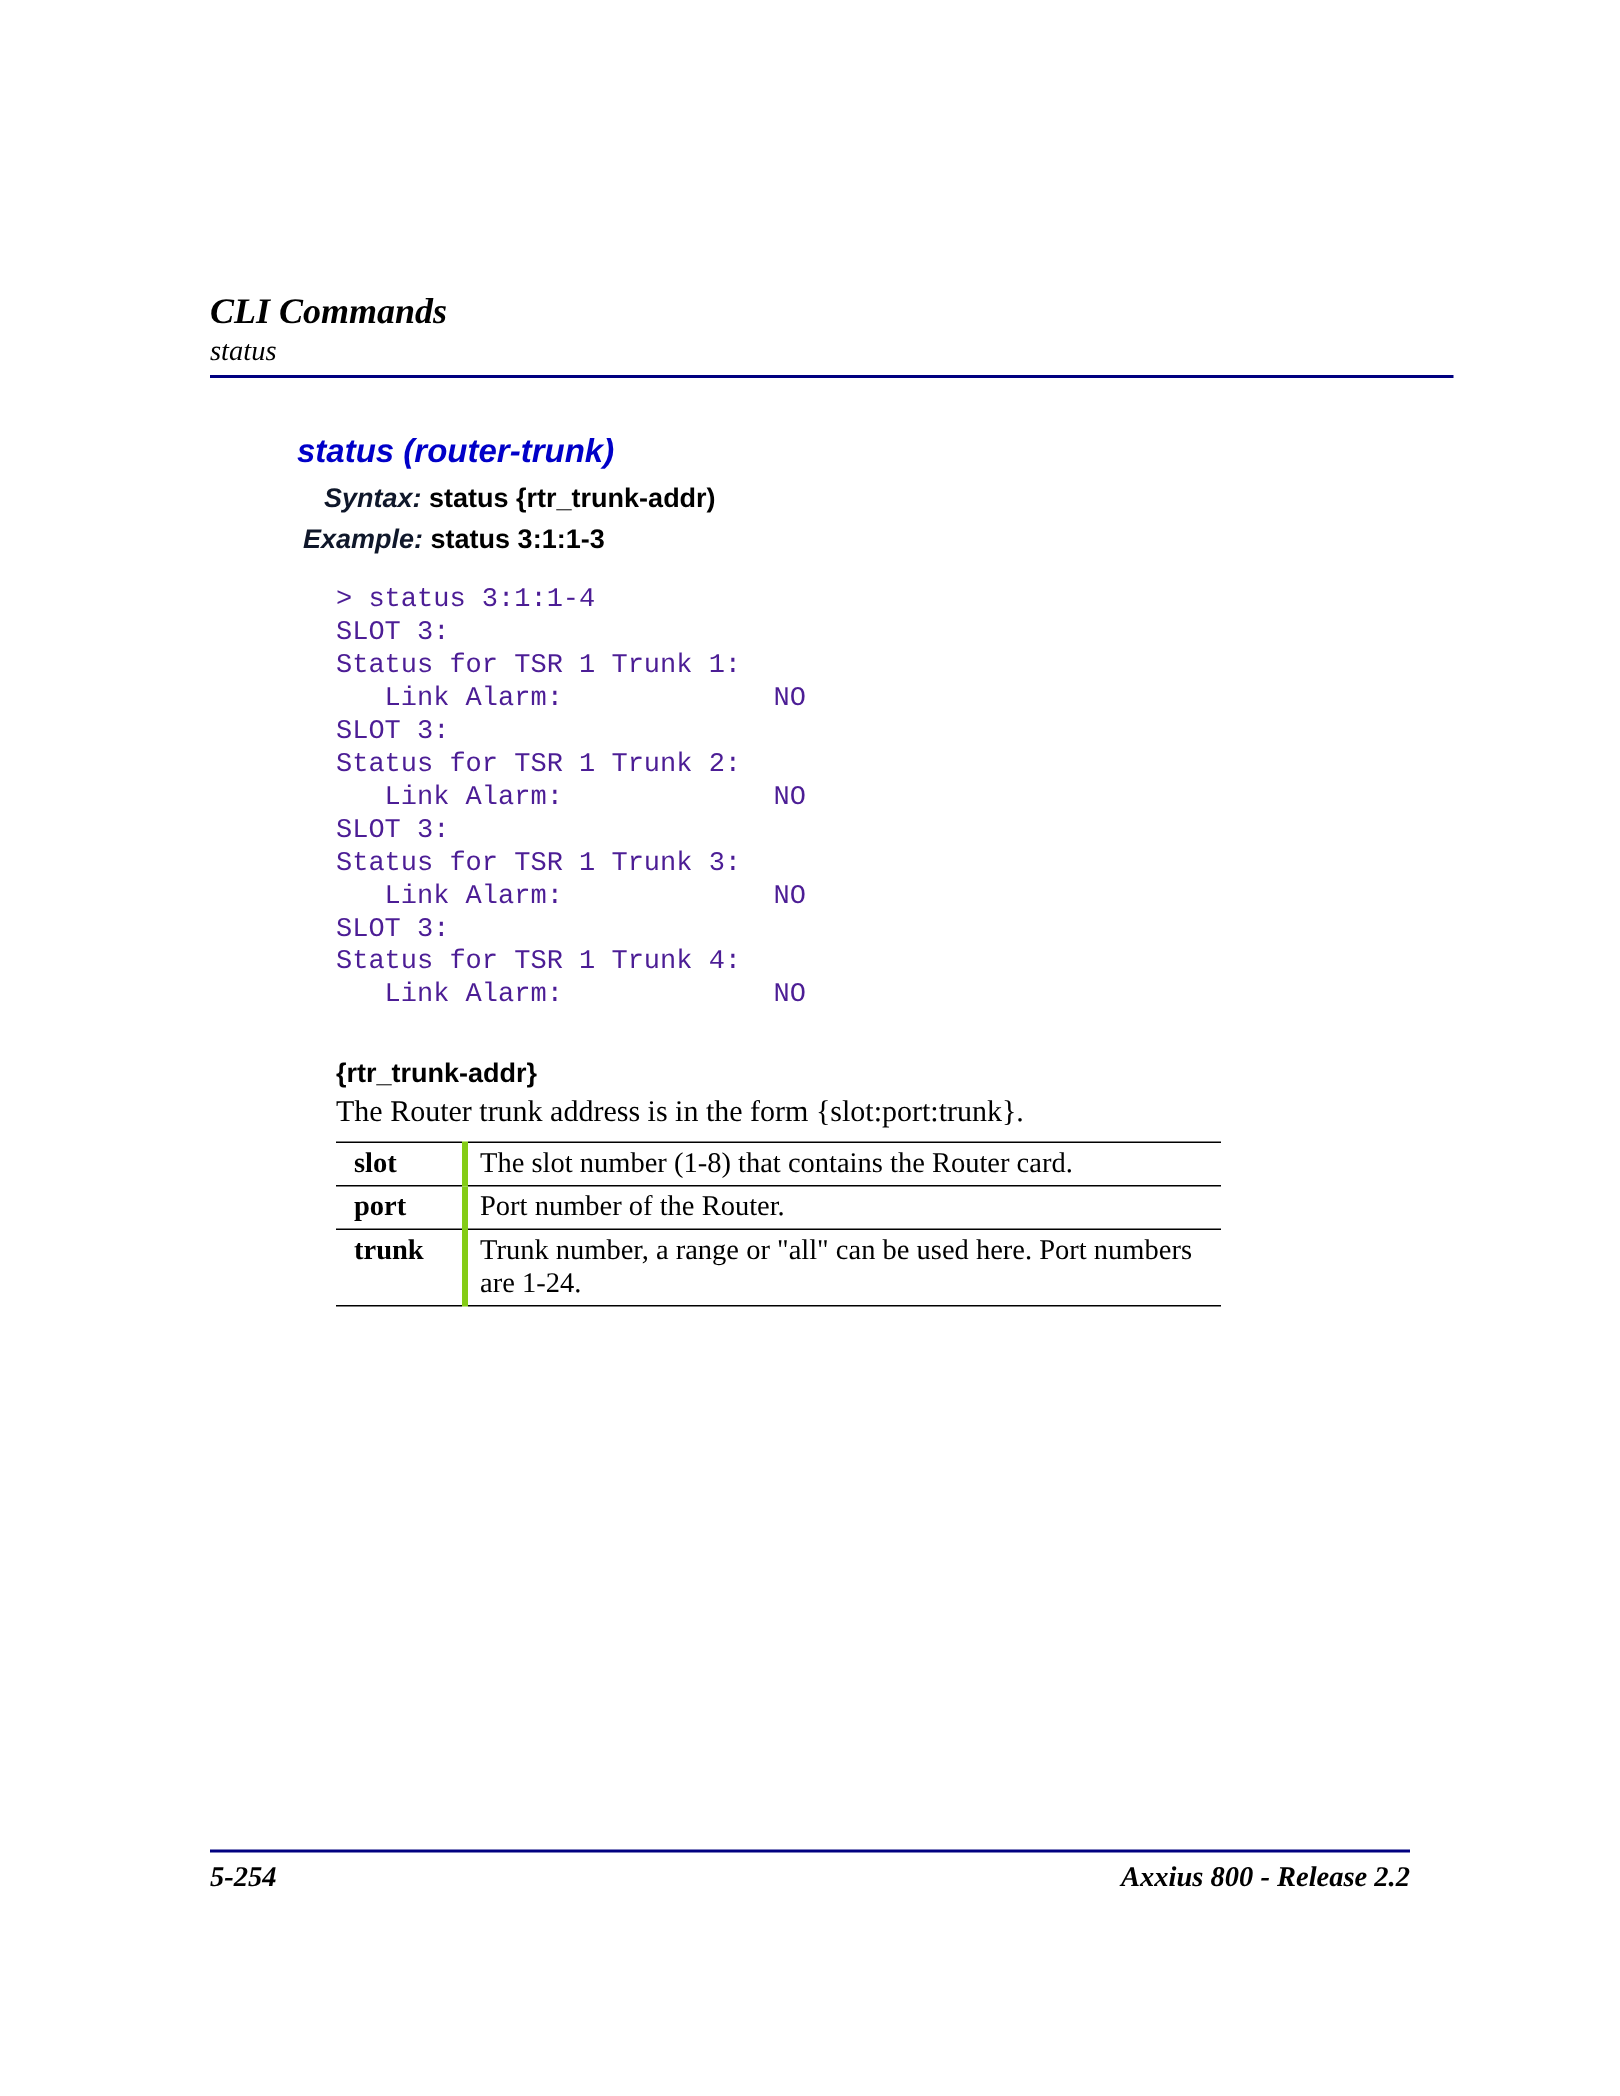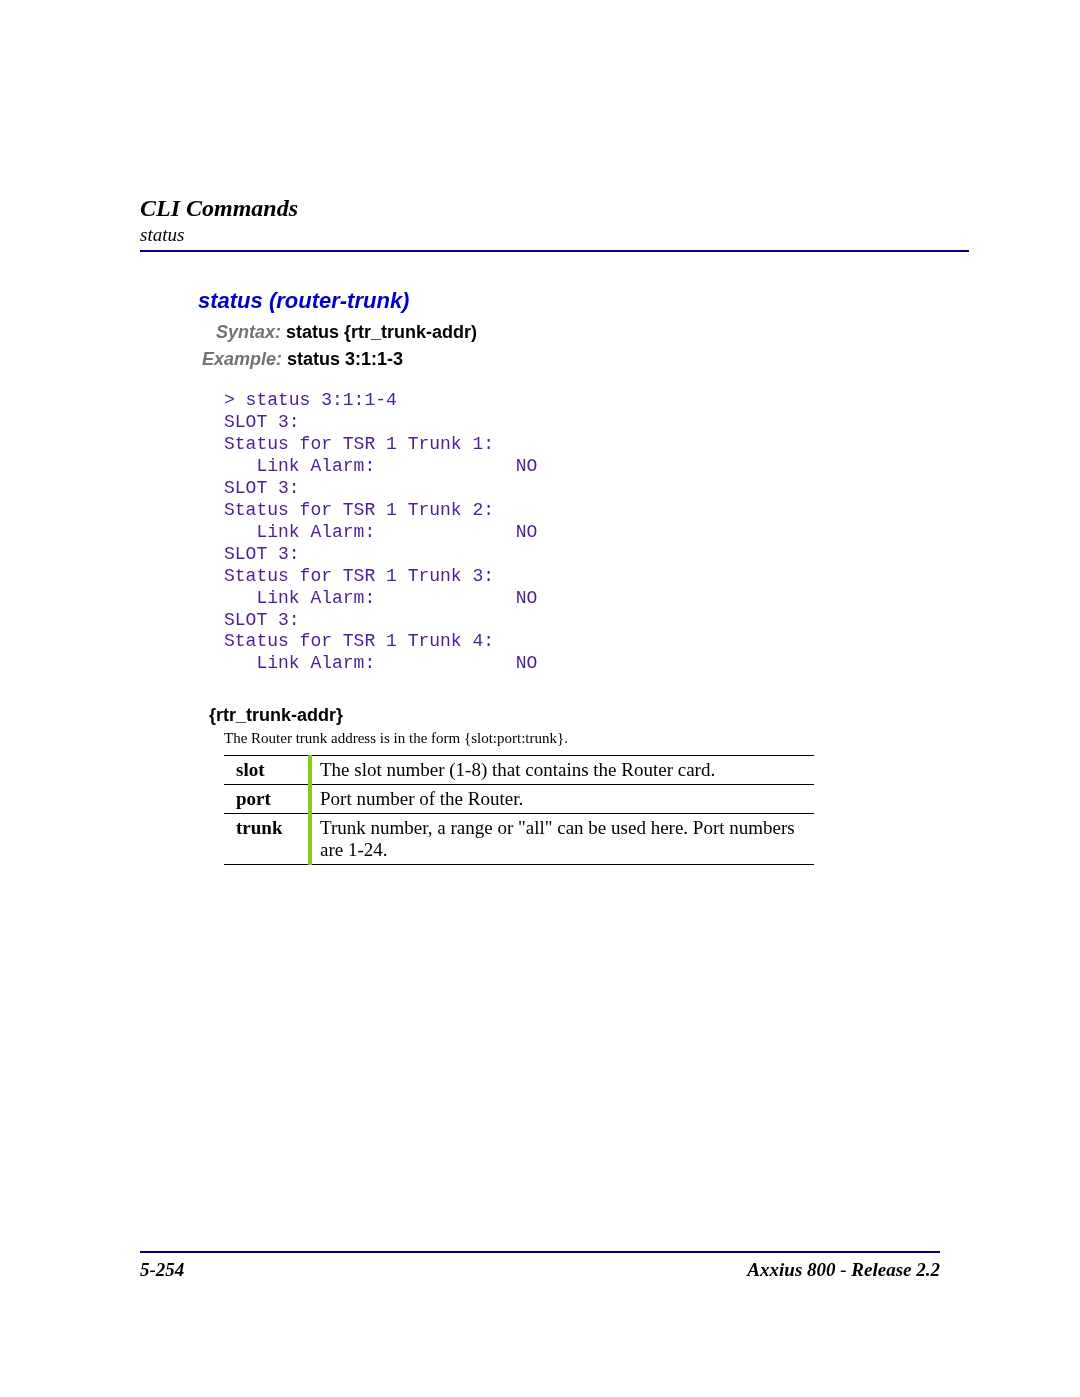--- a/index.html
+++ b/index.html
@@ -58,45 +58,45 @@
   }
   .syntax-row {
     padding-left: 18px;
   }
   .example-row {
     padding-left: 4px;
   }
   .label-kw {
     font-style: italic;
     font-weight: bold;
-    color: #737373;
+    color: #0f172a;
   }
   .mono-bold {
     font-family: Liberation Sans, sans-serif;
     font-weight: bold;
     color: #000000;
     font-style: normal;
   }
   .console-output {
     font-family: "Courier New", Courier, monospace;
     font-size: 18px;
     white-space: pre;
     line-height: 1.22;
     margin: 20px 0 30px 26px;
     color: #4c1d95;
   }
   .param-heading {
     font-family: Arial, Helvetica, sans-serif;
     font-weight: bold;
     font-size: 18px;
     margin-bottom: 4px;
-    margin-left: 11px;
+    margin-left: 26px;
   }
   .param-desc {
-    font-size: 15px;
+    font-size: 20px;
     margin-bottom: 8px;
     margin-left: 26px;
   }
   .param-table {
     border-collapse: collapse;
     margin-left: 26px;
     width: 590px;
     font-size: 19px;
   }
   .param-table td {
@@ -112,21 +112,21 @@
   .param-table td.key {
     font-weight: bold;
     border-right: 4px solid #84cc16;
     width: 62px;
     padding-left: 12px;
   }
   .footer {
     position: absolute;
     left: 140px;
     right: 140px;
-    bottom: 116px;
+    bottom: 134px;
   }
   .footer-rule {
     border: none;
     border-top: 2px solid #000080;
     margin: 0 0 6px 0;
   }
   .footer-row {
     display: flex;
     justify-content: space-between;
     font-style: italic;

